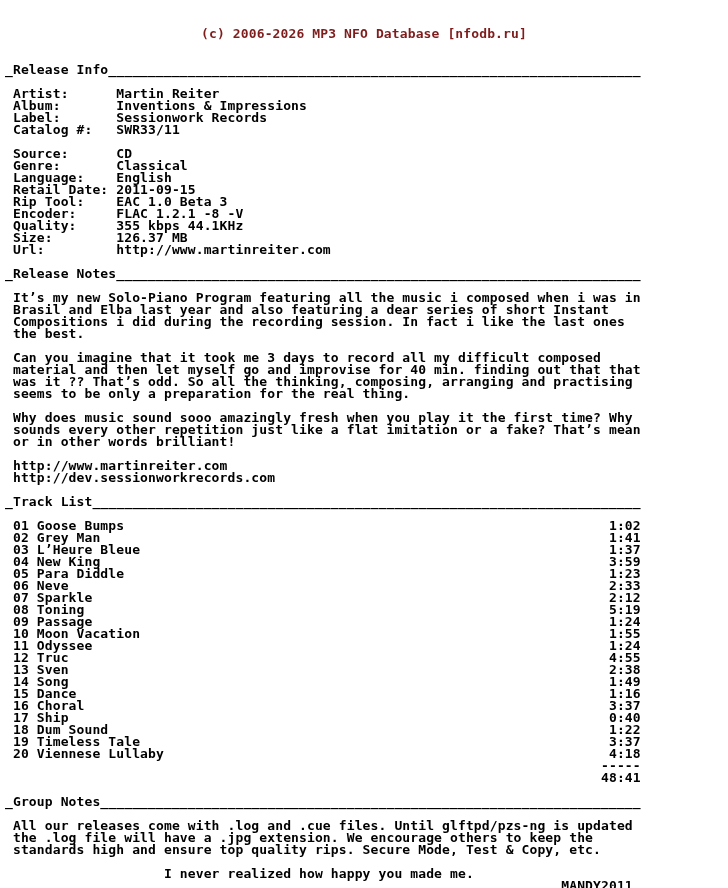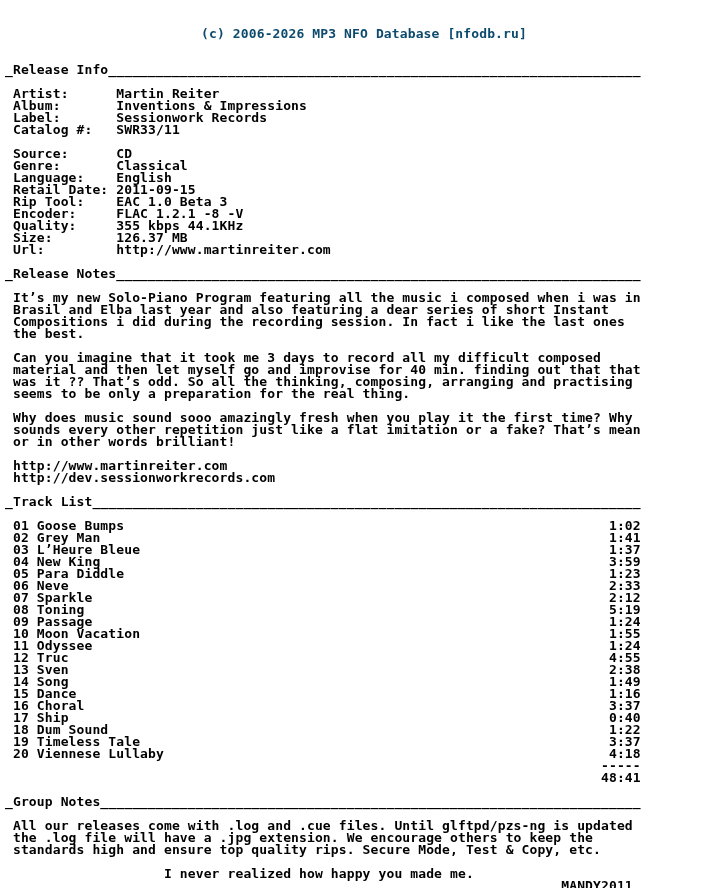--- a/index.html
+++ b/index.html
@@ -9,21 +9,21 @@
     font-weight:bold;
     font-size:13px;
     line-height:12px;
     letter-spacing:0.12px;
     color:#000000;
     white-space:pre;
     padding-top:4px;
   }
   .row{height:12px;}
   .center{text-align:center;width:728px;}
-  .red{color:#0c4a6e;text-align:center;}
+  .red{color:#7f1d1d;text-align:center;}
   #nfo-body{margin-left:5px;}
 </style>
 </head>
 <body>
 
 <div class="doc">
   <div class="row center red">(c) 2006-2026 MP3 NFO Database [nfodb.ru]</div>
   <div id="nfo-body"><div class="row">_Release Info___________________________________________________________________</div><div class="row"> </div><div class="row"> Artist:      Martin Reiter</div><div class="row"> Album:       Inventions &amp; Impressions</div><div class="row"> Label:       Sessionwork Records</div><div class="row"> Catalog #:   SWR33/11</div><div class="row"> </div><div class="row"> Source:      CD</div><div class="row"> Genre:       Classical</div><div class="row"> Language:    English</div><div class="row"> Retail Date: 2011-09-15</div><div class="row"> Rip Tool:    EAC 1.0 Beta 3</div><div class="row"> Encoder:     FLAC 1.2.1 -8 -V</div><div class="row"> Quality:     355 kbps 44.1KHz</div><div class="row"> Size:        126.37 MB</div><div class="row"> Url:         http://www.martinreiter.com</div><div class="row"> </div><div class="row">_Release Notes__________________________________________________________________</div><div class="row"> </div><div class="row"> It’s my new Solo-Piano Program featuring all the music i composed when i was in</div><div class="row"> Brasil and Elba last year and also featuring a dear series of short Instant</div><div class="row"> Compositions i did during the recording session. In fact i like the last ones</div><div class="row"> the best.</div><div class="row"> </div><div class="row"> Can you imagine that it took me 3 days to record all my difficult composed</div><div class="row"> material and then let myself go and improvise for 40 min. finding out that that</div><div class="row"> was it ?? That’s odd. So all the thinking, composing, arranging and practising</div><div class="row"> seems to be only a preparation for the real thing.</div><div class="row"> </div><div class="row"> Why does music sound sooo amazingly fresh when you play it the first time? Why</div><div class="row"> sounds every other repetition just like a flat imitation or a fake? That’s mean</div><div class="row"> or in other words brilliant!</div><div class="row"> </div><div class="row"> http://www.martinreiter.com</div><div class="row"> http://dev.sessionworkrecords.com</div><div class="row"> </div><div class="row">_Track List_____________________________________________________________________</div><div class="row"> </div><div class="row"> 01 Goose Bumps                                                             1:02</div><div class="row"> 02 Grey Man                                                                1:41</div><div class="row"> 03 L’Heure Bleue                                                           1:37</div><div class="row"> 04 New King                                                                3:59</div><div class="row"> 05 Para Diddle                                                             1:23</div><div class="row"> 06 Neve                                                                    2:33</div><div class="row"> 07 Sparkle                                                                 2:12</div><div class="row"> 08 Toning                                                                  5:19</div><div class="row"> 09 Passage                                                                 1:24</div><div class="row"> 10 Moon Vacation                                                           1:55</div><div class="row"> 11 Odyssee                                                                 1:24</div><div class="row"> 12 Truc                                                                    4:55</div><div class="row"> 13 Sven                                                                    2:38</div><div class="row"> 14 Song                                                                    1:49</div><div class="row"> 15 Dance                                                                   1:16</div><div class="row"> 16 Choral                                                                  3:37</div><div class="row"> 17 Ship                                                                    0:40</div><div class="row"> 18 Dum Sound                                                               1:22</div><div class="row"> 19 Timeless Tale                                                           3:37</div><div class="row"> 20 Viennese Lullaby                                                        4:18</div><div class="row">                                                                           -----</div><div class="row">                                                                           48:41</div><div class="row"> </div><div class="row">_Group Notes____________________________________________________________________</div><div class="row"> </div><div class="row"> All our releases come with .log and .cue files. Until glftpd/pzs-ng is updated</div><div class="row"> the .log file will have a .jpg extension. We encourage others to keep the</div><div class="row"> standards high and ensure top quality rips. Secure Mode, Test &amp; Copy, etc.</div><div class="row"> </div><div class="row">                    I never realized how happy you made me.</div><div class="row">______________________________________________________________________MANDY2011_</div></div>
 </div>
 

